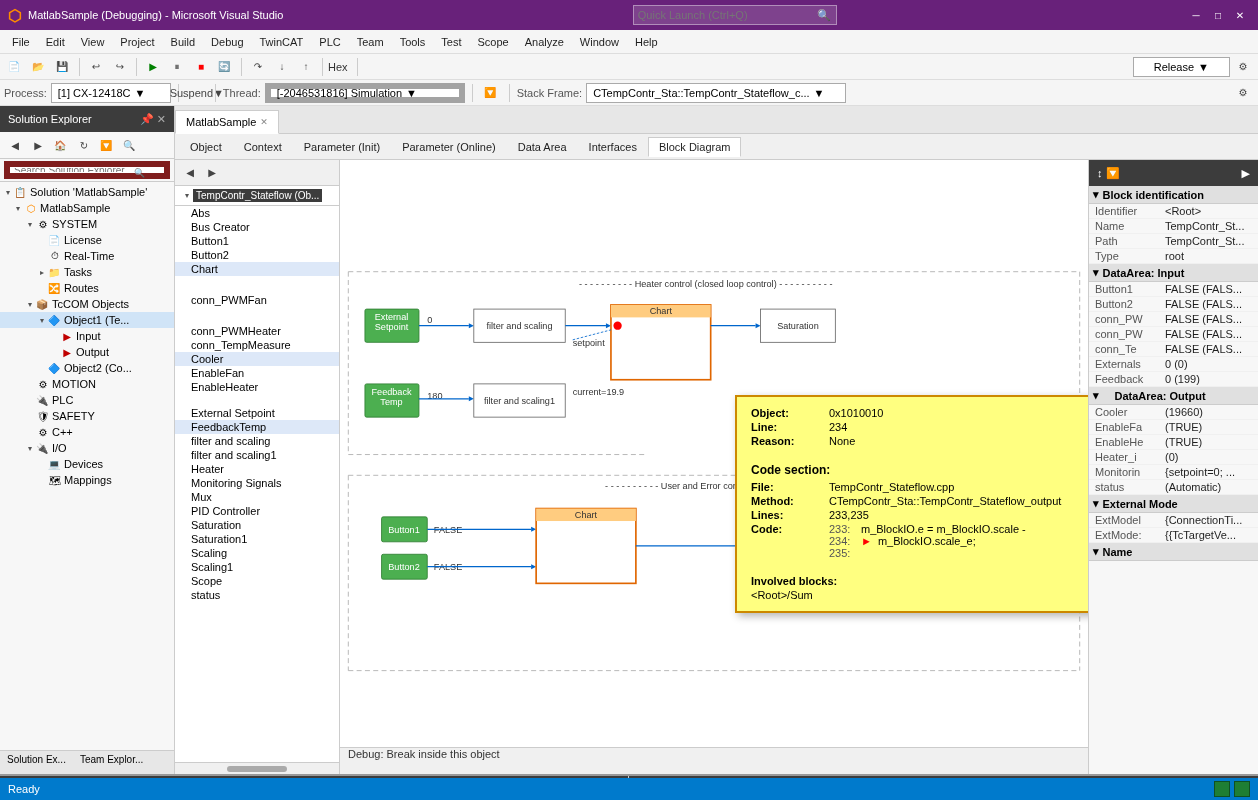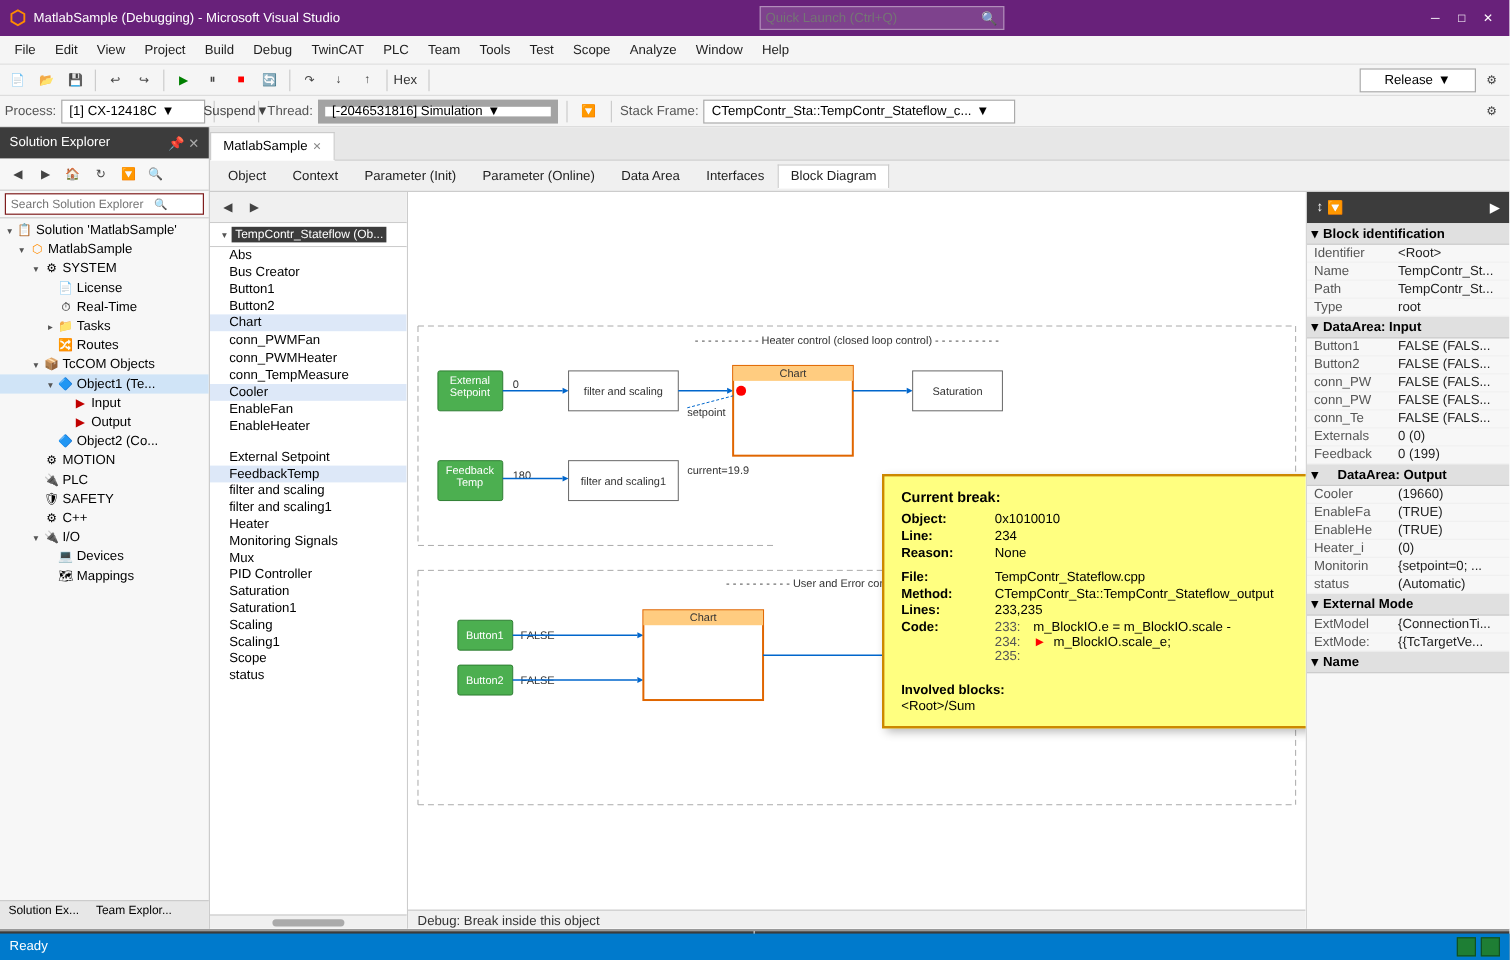--- a/index.html
+++ b/index.html
@@ -212,21 +212,21 @@
     <div id="se-toolbar">
       <div class="tb-btn">◀</div>
       <div class="tb-btn">▶</div>
       <div class="tb-btn">🏠</div>
       <div class="tb-btn">↻</div>
       <div class="tb-btn">🔽</div>
       <div class="tb-btn">🔍</div>
     </div>
 
     <div style="padding:2px 4px; border-bottom:1px solid #ccc;">
-      <div style="display:flex; align-items:center; border:1px solid #7f1d1d; background:white; padding:1px 4px; height:18px;">
+      <div style="display:flex; border:6px solid #7f1d1d; background:white; padding:1px 4px; height:18px;">
         <input type="text" style="border: none; outline: none; font-size: 10px; width: 120px; background: transparent;" placeholder="Search Solution Explorer">
         <span style="font-size:9px;">🔍</span>
       </div>
     </div>
 
     <div id="se-tree">
 
       <div class="tree-item">
         <div class="tree-expand">▾</div>
         <div class="tree-icon">📋</div>
@@ -380,21 +380,21 @@
             </div>
           <div class="tree-item" style="padding:1px 16px;">
               <span>Button1</span>
             </div>
           <div class="tree-item" style="padding:1px 16px;">
               <span>Button2</span>
             </div>
           <div class="tree-item" style="padding:1px 16px; background:#dde8f8;">
               <span>Chart</span>
             </div>
-          <div class="tree-item" style="padding:2px 16px;">
+          <div class="tree-item" style="padding:18px 16px;">
               <span>conn_PWMFan</span>
             </div>
           <div class="tree-item" style="padding:1px 16px;">
               <span>conn_PWMHeater</span>
             </div>
           <div class="tree-item" style="padding:1px 16px;">
               <span>conn_TempMeasure</span>
             </div>
           <div class="tree-item" style="padding:1px 16px; background:#dde8f8;">
               <span>Cooler</span>
@@ -532,34 +532,34 @@
           <text x="296" y="306" text-anchor="middle" font-size="8" fill="#333">Chart</text>
 
           <line x1="356" y1="340" x2="500" y2="340" stroke="#0066cc" stroke-width="1.5"></line>
           <polygon points="500,337 506,340 500,343" fill="#0066cc"></polygon>
 
           <rect x="720" y="370" width="60" height="30" fill="white" stroke="#666" stroke-width="1"></rect>
           <text x="750" y="389" text-anchor="middle" font-size="9" fill="#333">PWM</text>
         </svg>
 
         <div class="breakpoint-popup">
-          <div style="font-weight:bold; font-size:12px; margin-bottom:6px;">Current break:</div>
           <div class="bp-row">
             <span class="bp-label">Object:</span>
             <span>0x1010010</span>
           </div>
           <div class="bp-row">
             <span class="bp-label">Line:</span>
             <span>234</span>
           </div>
           <div class="bp-row">
             <span class="bp-label">Reason:</span>
             <span>None</span>
           </div>
           <div style="height:6px;"></div>
+          <div class="bp-section">Code section:</div>
           <div class="bp-row">
             <span class="bp-label">File:</span>
             <span>TempContr_Stateflow.cpp</span>
           </div>
           <div class="bp-row">
             <span class="bp-label">Method:</span>
             <span>CTempContr_Sta::TempContr_Stateflow_output</span>
           </div>
           <div class="bp-row">
             <span class="bp-label">Lines:</span>
@@ -581,21 +581,21 @@
                 <span style="color:#555; min-width:28px;">235:</span>
                 <span></span>
               </div>
             </div>
           </div>
           <div style="height:6px;"></div>
           <div class="bp-involved">Involved blocks:</div>
           <div>&lt;Root&gt;/Sum</div>
         </div>
 
-        <div id="debug-status" style="position:absolute; bottom:0; left:0; right:0; background:#f0f0f0; border-top:1px solid #ccc; height:16px; display:flex; align-items:flex-end; padding:0 8px; font-size:11px;">
+        <div id="debug-status" style="position:absolute; bottom:0; left:0; right:0; background:#f0f0f0; border-top:1px solid #ccc; height:27px; display:flex; align-items:flex-start; padding:0 8px; font-size:11px;">
           <span>Debug: Break inside this object</span>
         </div>
 
       </div>
 
       <div id="right-panel">
         <div id="rp-header">
           <span>↕</span>
           <span>🔽</span>
           <div style="flex:1;"></div>

